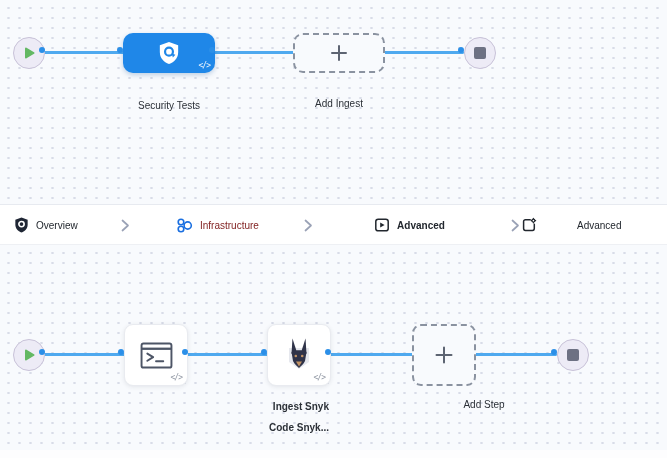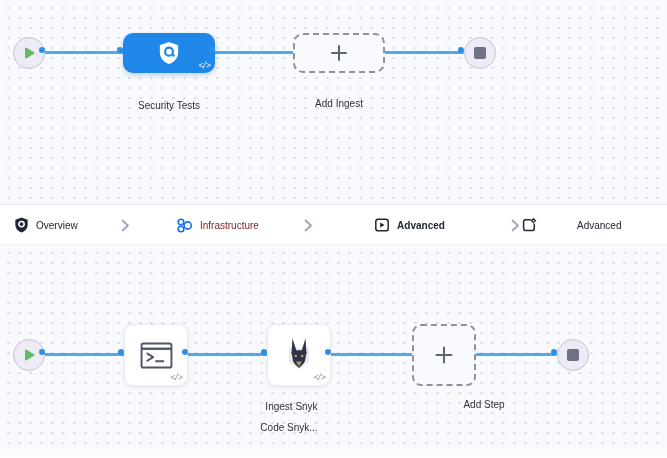--- a/index.html
+++ b/index.html
@@ -227,21 +227,21 @@
           <path d="M12.5 17 C15.5 14.8 24.5 14.8 27.5 17 L26 26 C24.5 29.2 22 31.2 20 33 C18 31.2 15.5 29.2 14 26 Z" fill="#2f3349"></path>
           <circle cx="16.8" cy="21" r="1.3" fill="#c29365"></circle>
           <circle cx="23.2" cy="21" r="1.3" fill="#c29365"></circle>
           <path d="M17 26.5 H23 L20 31.5 Z" fill="#c29365"></path>
         </svg>
       </span>
       <span class="code-badge on-white">&lt;/&gt;</span>
     </div>
     <div class="port" style="left:261px; top:104px;"></div>
     <div class="port" style="left:325px; top:104px;"></div>
-    <div class="node-label" style="left:289px; top:151px;">
+    <div class="node-label" style="left:299px; top:151px;font-weight:bold;">
       <span style="display:block">Ingest Snyk</span>
       <span style="display:block">Code Snyk...</span>
     </div>
 
     <div class="dashed-box add-step" style="left:412px; top:79px;">
       <span>
         <svg width="22" height="22" viewBox="0 0 22 22">
             <path d="M11 3.5 V18.5 M3.5 11 H18.5" stroke="#5d6472" stroke-width="2" stroke-linecap="round"></path>
           </svg>
       </span>

